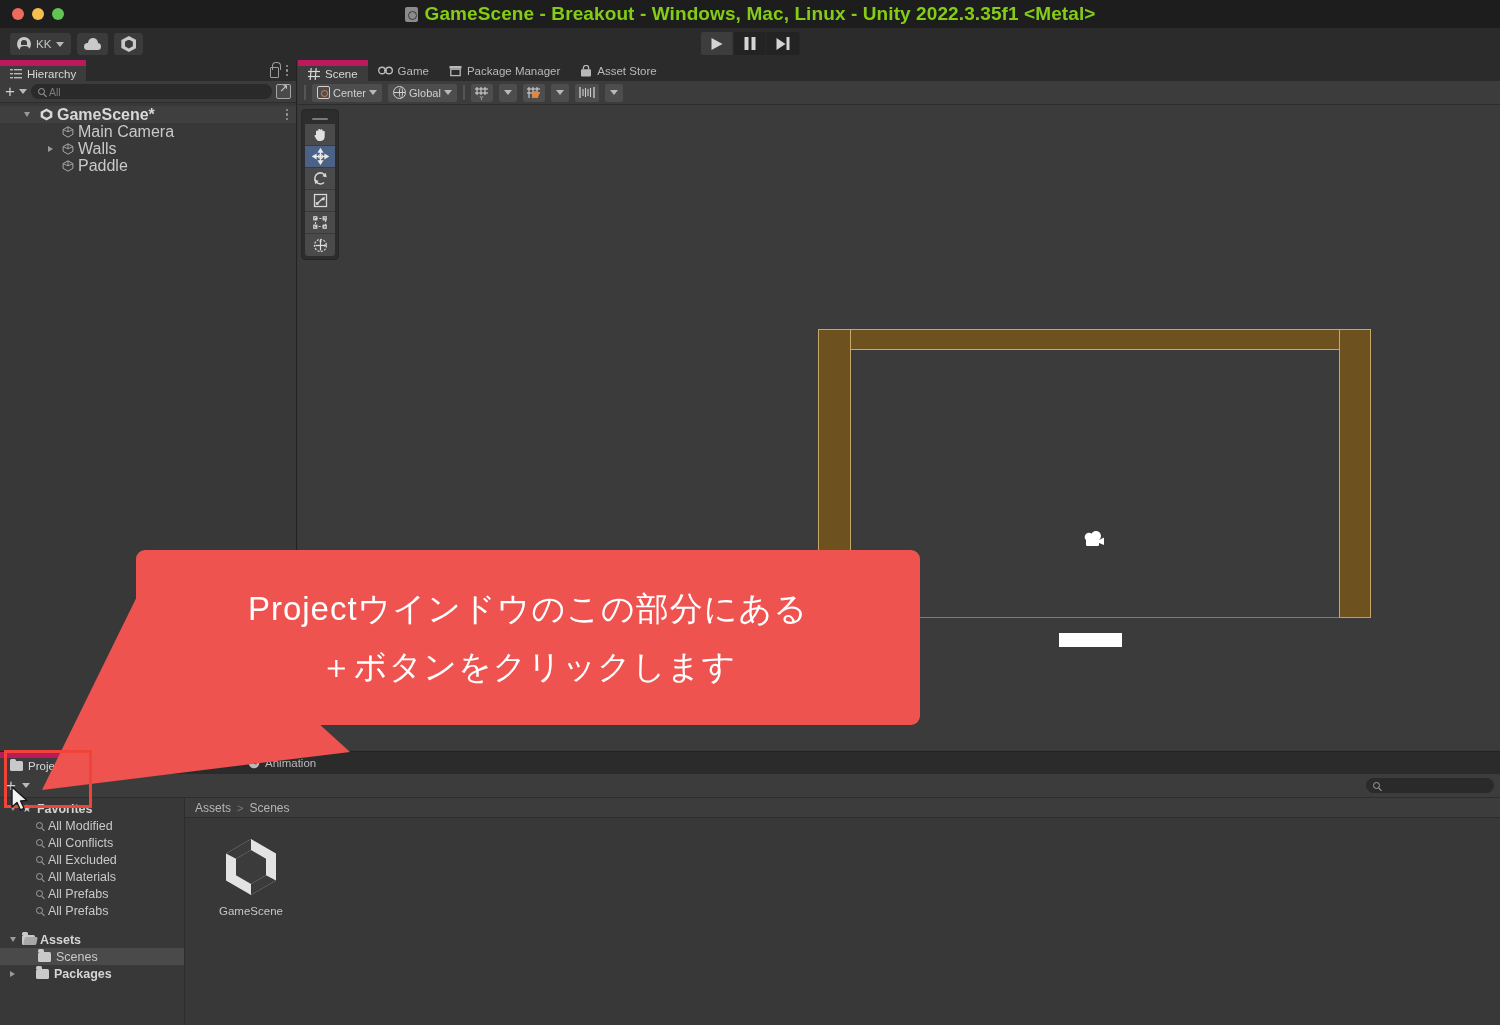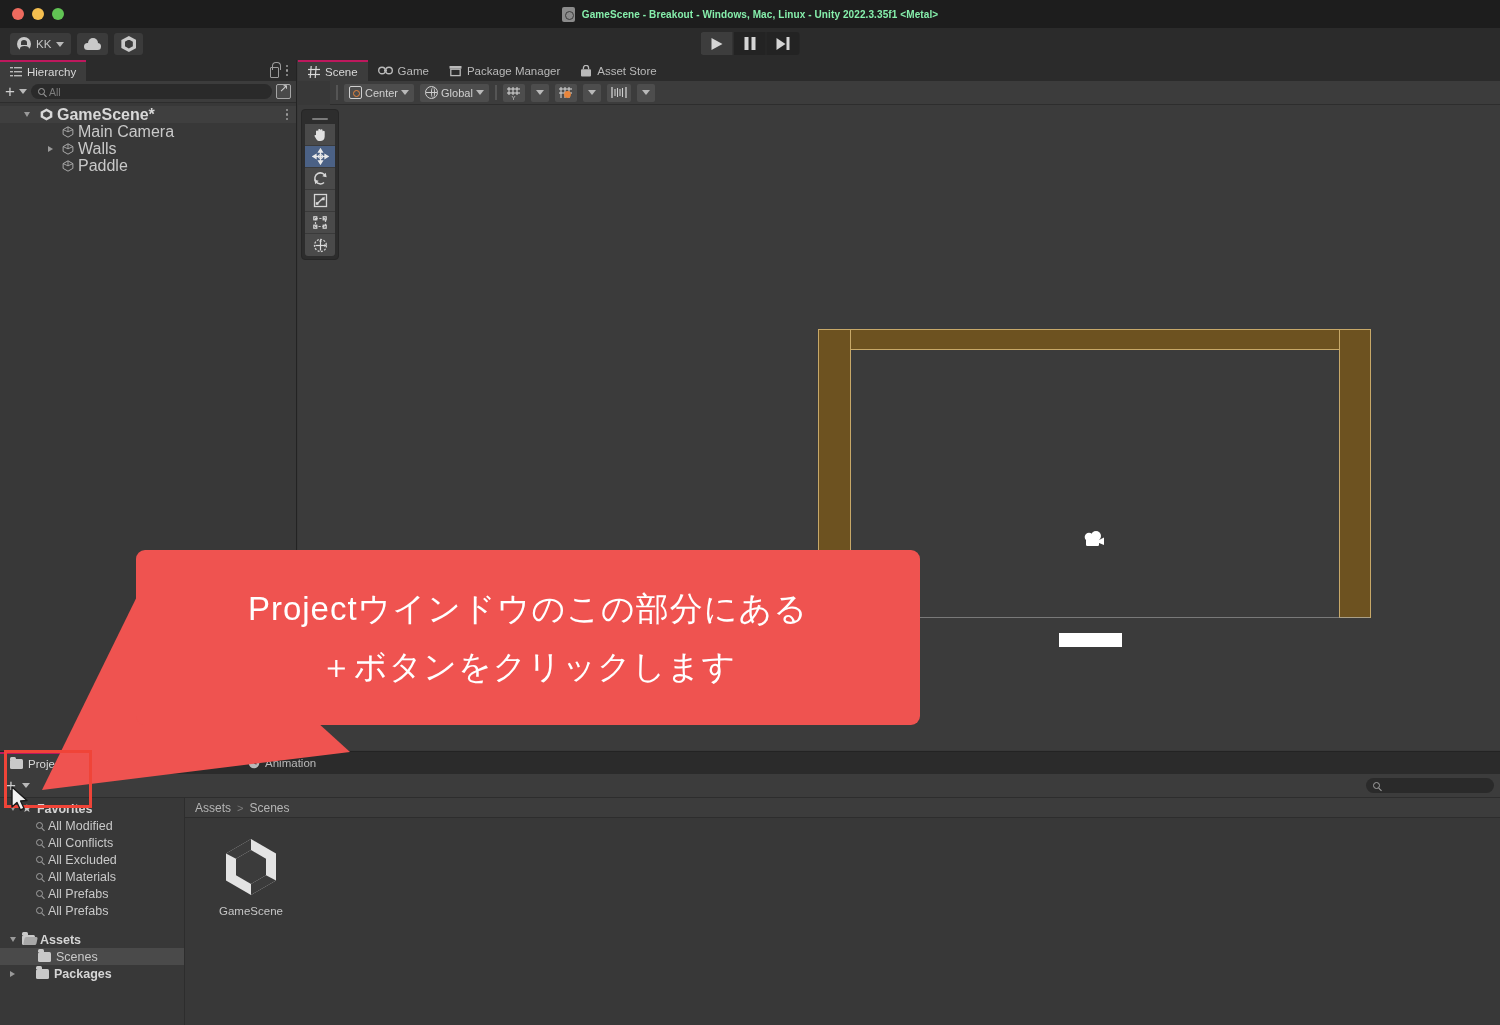--- a/index.html
+++ b/index.html
@@ -18,21 +18,21 @@
   }
   .traffic { position: absolute; left: 12px; top: 8px; display: flex; gap: 8px; }
   .tl-dot { width: 12px; height: 12px; border-radius: 50%; }
   .tl-red { background: #ed6a5e; }
   .tl-yellow { background: #f5bf4f; }
   .tl-green { background: #61c454; }
   .title-center {
     position: absolute; left: 0; top: 0; width: 1500px; height: 28px;
     display: flex; align-items: center; justify-content: center; gap: 7px;
   }
-  .title-text { color: #86efac; font-size: 10px; font-weight: bold; letter-spacing: .1px; }
+  .title-text { color: #84cc16; font-size: 19px; font-weight: bold; letter-spacing: .1px; }
   .title-doc-icon {
     width: 13px; height: 15px; background: #8b8b8b; border-radius: 2px;
     position: relative; flex: none;
   }
   .title-doc-icon:after {
     content: ""; position: absolute; left: 3px; top: 4px; width: 7px; height: 7px;
     border: 1.5px solid #3a3a3a; border-radius: 50%;
   }
 
   
@@ -106,21 +106,21 @@
     position: absolute; left: 0; top: 60px; width: 297px; height: 690px;
     background: #383838; border-right: 1px solid #232323;
   }
   .panel-tabrow {
     height: 21px; background: #2b2b2b; display: flex; align-items: stretch; position: relative;
   }
   .panel-tab {
     display: flex; align-items: center; gap: 5px; padding: 0 10px;
     font-size: 11.5px; color: #b9b9b9; cursor: default;
   }
-  .panel-tab.sel { background: #3c3c3c; color: #d8d8d8; border-top: 2px solid #be185d; }
+  .panel-tab.sel { background: #3c3c3c; color: #d8d8d8; border-top: 6px solid #be185d; }
   .tabicons-right {
     position: absolute; right: 4px; top: 0; height: 21px;
     display: flex; align-items: center; gap: 7px; padding-right: 4px;
   }
   .lock-icon {
     width: 9px; height: 11px; border: 1.4px solid #9c9c9c; border-radius: 1px;
     position: relative; margin-top: 3px;
   }
   .lock-icon:before {
     content:""; position:absolute; left: 1px; top: -6px; width: 7px; height: 7px;
@@ -183,21 +183,21 @@
   
   .sceneview {
     position: absolute; left: 298px; top: 60px; width: 1202px; height: 690px;
     background: #383838;
   }
   .scene-tabs {
     height: 21px; background: #2b2b2b; display: flex; align-items: stretch;
   }
   .scene-toolbar {
     height: 24px; background: #3c3c3c; display: flex; align-items: center;
-    padding: 0 6px; gap: 6px; border-bottom: 1px solid #2d2d2d; margin-left: 32px;
+    padding: 0 6px; gap: 6px; border-bottom: 1px solid #2d2d2d;
   }
   .tb-sep { width: 2px; height: 15px; border-left: 1px solid #555; border-right: 1px solid #555; }
   .pivot-btn {
     height: 18px; background: #4d4d4d; border-radius: 2px; display: flex;
     align-items: center; gap: 3px; padding: 0 5px; color: #d0d0d0; font-size: 11px;
   }
   .pivot-ico {
     width: 13px; height: 13px; border: 1.3px solid #cfcfcf; border-radius: 2px; position: relative;
   }
   .pivot-ico:after {

